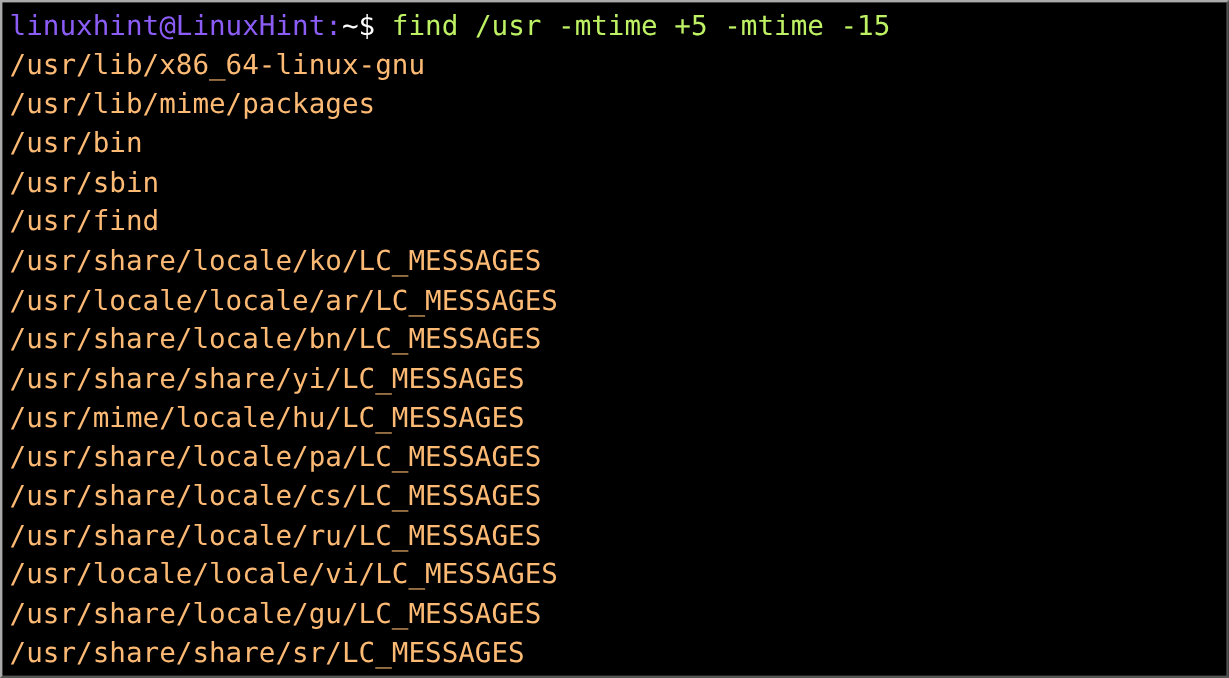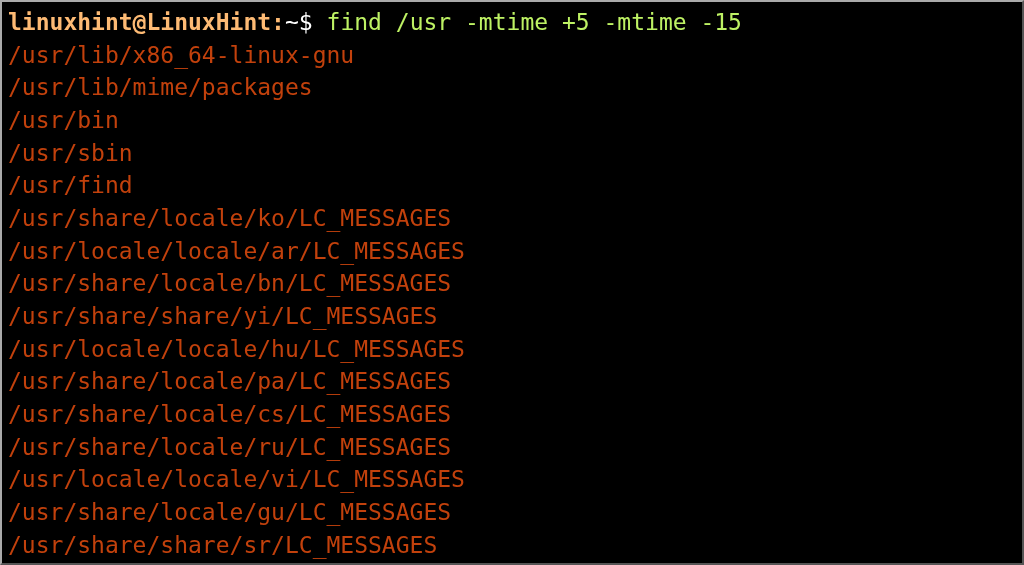--- a/index.html
+++ b/index.html
@@ -20,48 +20,47 @@
       border-top-color: #aaaaaa;
       border-left-color: #aaaaaa;
       border-right-color: #555555;
       border-bottom-color: #555555;
     }
     .terminal-line {
       white-space: pre;
       color: #00ff00;
     }
     .prompt-user {
-      color: #fdba74;
-      font-weight: bold;
+      color: #8b5cf6;
     }
     .prompt-tilde {
       color: #ffffff;
     }
     .prompt-dollar {
       color: #ffffff;
     }
     .command {
       color: #bef264;
     }
     .output-line {
-      color: #c2410c;
+      color: #fdba74;
     }
   </style>
 </head>
 <body>
 
 <div class="terminal-line"><span class="prompt-user">linuxhint@LinuxHint</span><span class="prompt-user">:</span><span class="prompt-tilde">~</span><span class="prompt-dollar">$</span><span> </span><span class="command">find /usr -mtime +5 -mtime -15</span></div>
 <div class="terminal-line output-line">/usr/lib/x86_64-linux-gnu</div>
 <div class="terminal-line output-line">/usr/lib/mime/packages</div>
 <div class="terminal-line output-line">/usr/bin</div>
 <div class="terminal-line output-line">/usr/sbin</div>
 <div class="terminal-line output-line">/usr/find</div>
 <div class="terminal-line output-line">/usr/share/locale/ko/LC_MESSAGES</div>
 <div class="terminal-line output-line">/usr/locale/locale/ar/LC_MESSAGES</div>
 <div class="terminal-line output-line">/usr/share/locale/bn/LC_MESSAGES</div>
 <div class="terminal-line output-line">/usr/share/share/yi/LC_MESSAGES</div>
-<div class="terminal-line output-line">/usr/locale/locale/hu/LC_MESSAGES</div>
+<div class="terminal-line output-line">/usr/mime/locale/hu/LC_MESSAGES</div>
 <div class="terminal-line output-line">/usr/share/locale/pa/LC_MESSAGES</div>
 <div class="terminal-line output-line">/usr/share/locale/cs/LC_MESSAGES</div>
 <div class="terminal-line output-line">/usr/share/locale/ru/LC_MESSAGES</div>
 <div class="terminal-line output-line">/usr/locale/locale/vi/LC_MESSAGES</div>
 <div class="terminal-line output-line">/usr/share/locale/gu/LC_MESSAGES</div>
 <div class="terminal-line output-line">/usr/share/share/sr/LC_MESSAGES</div>
 
 </body></html>

